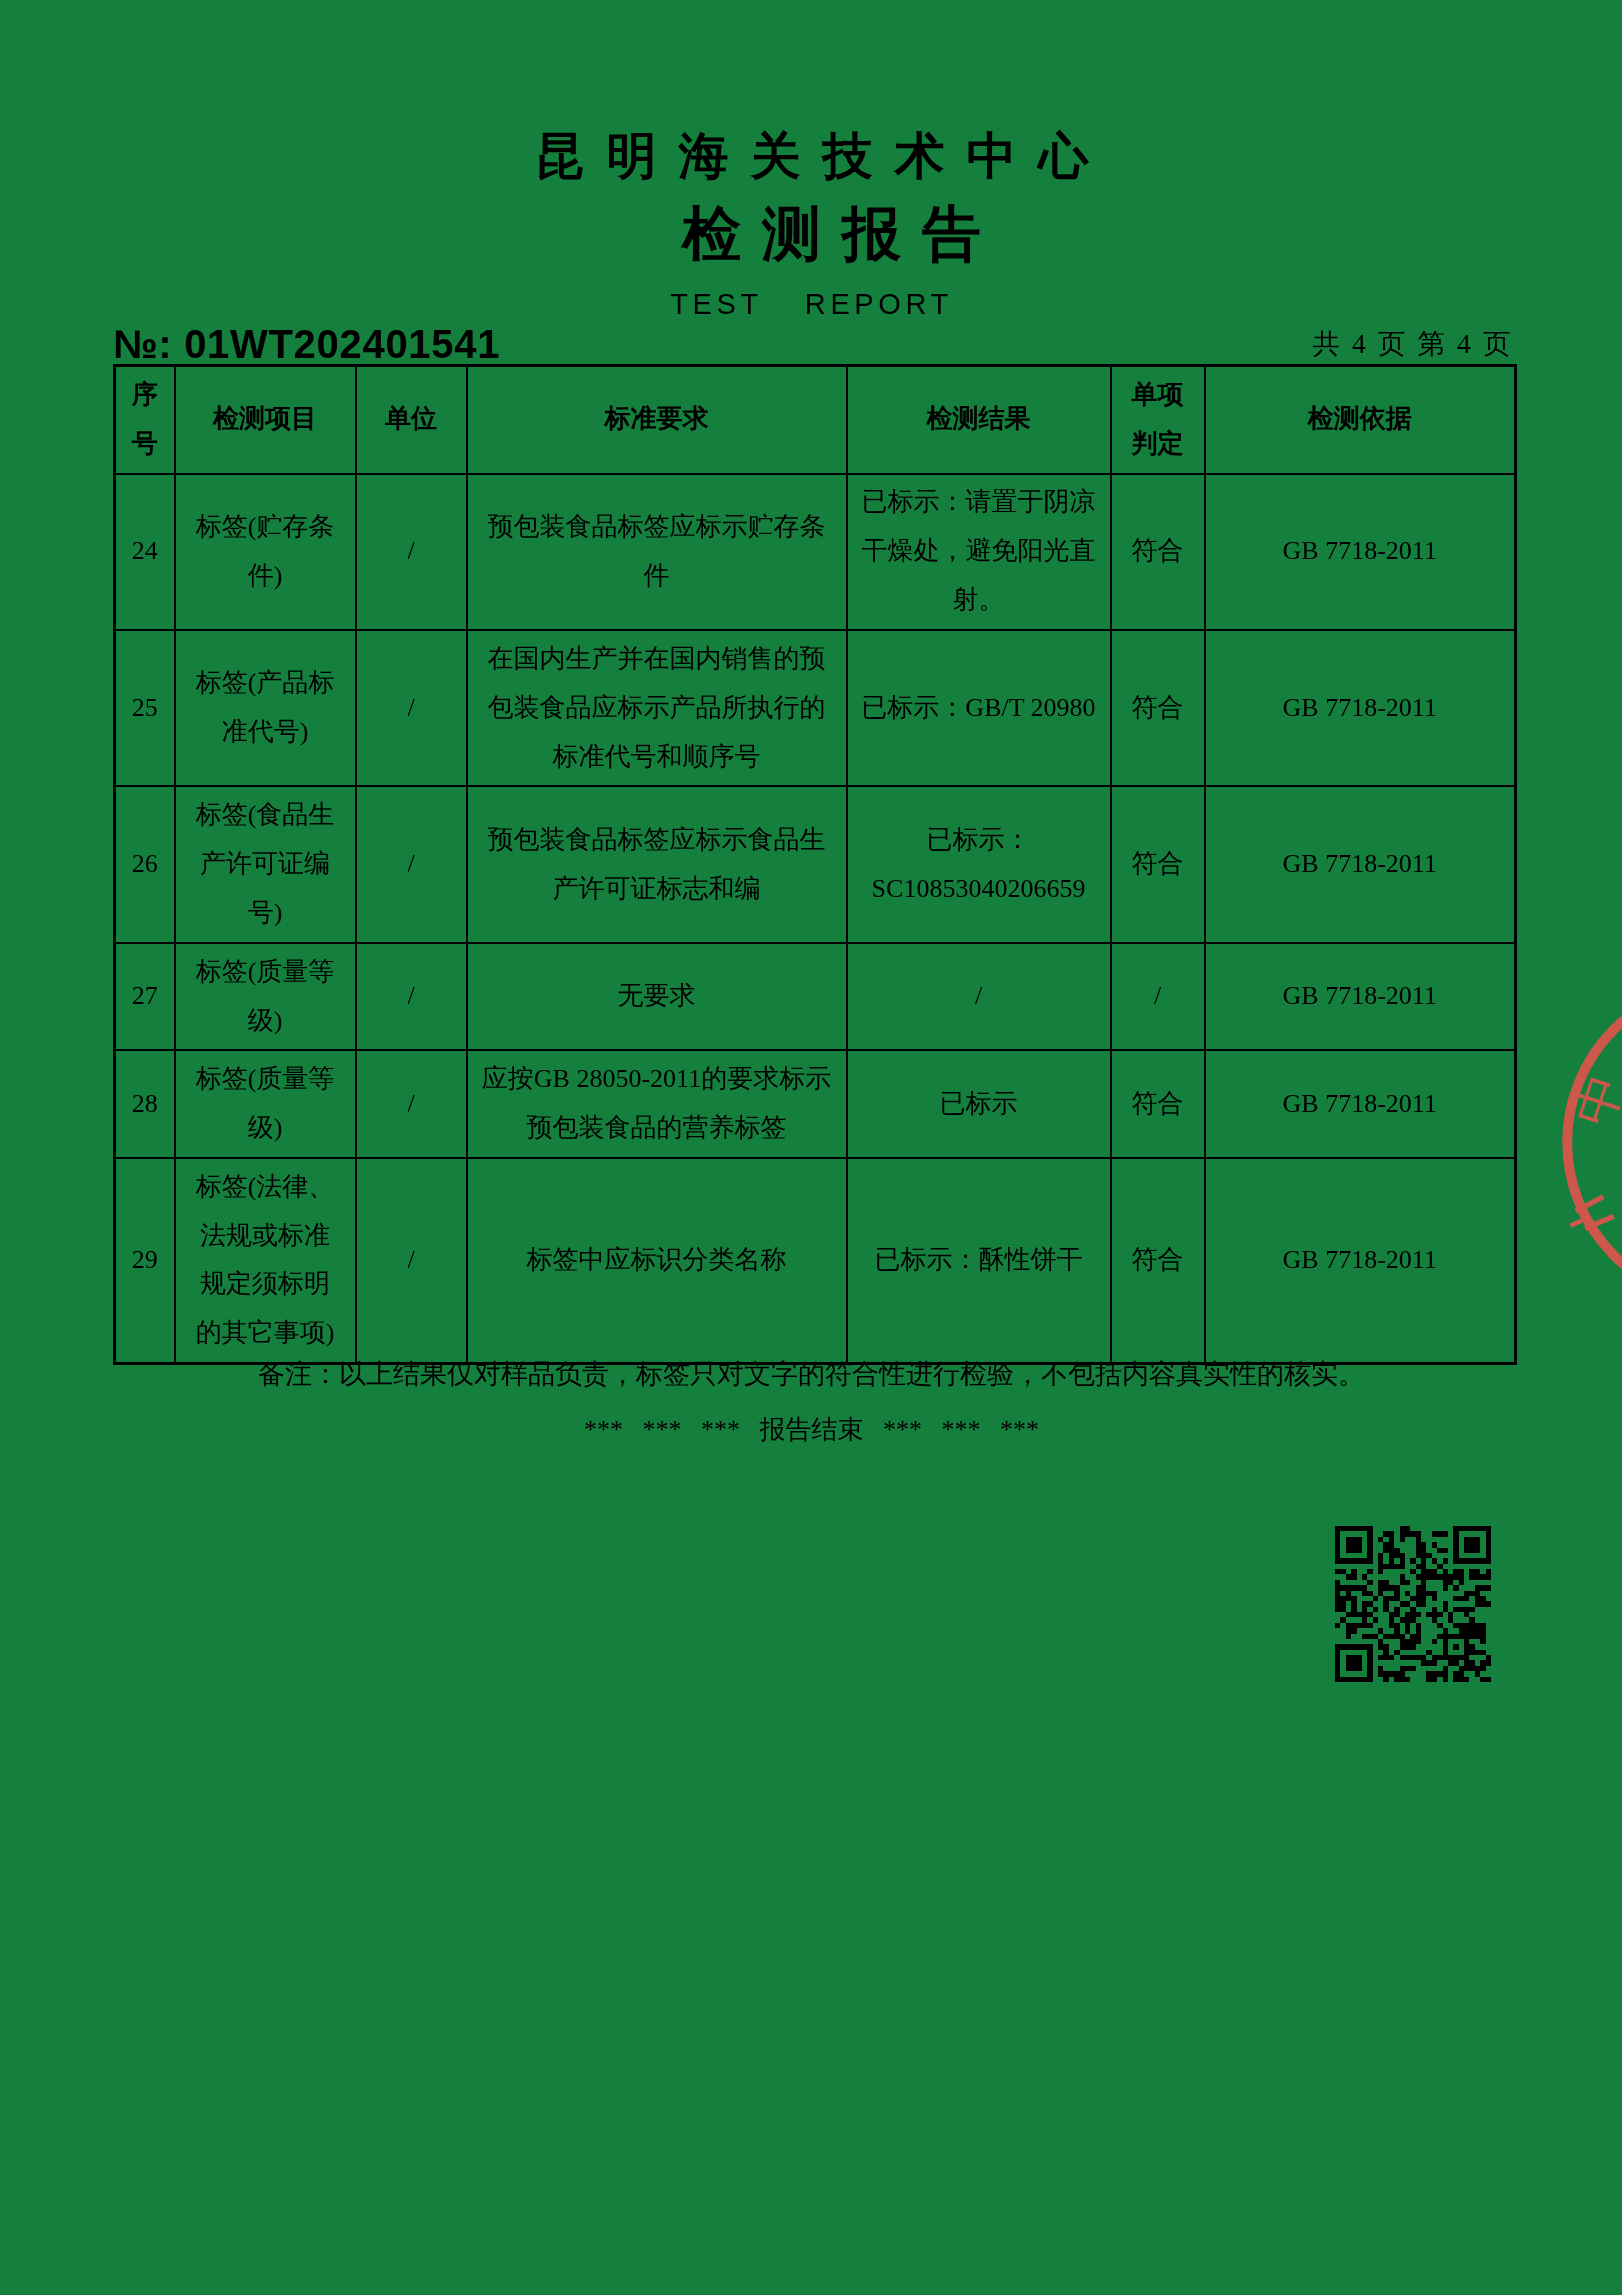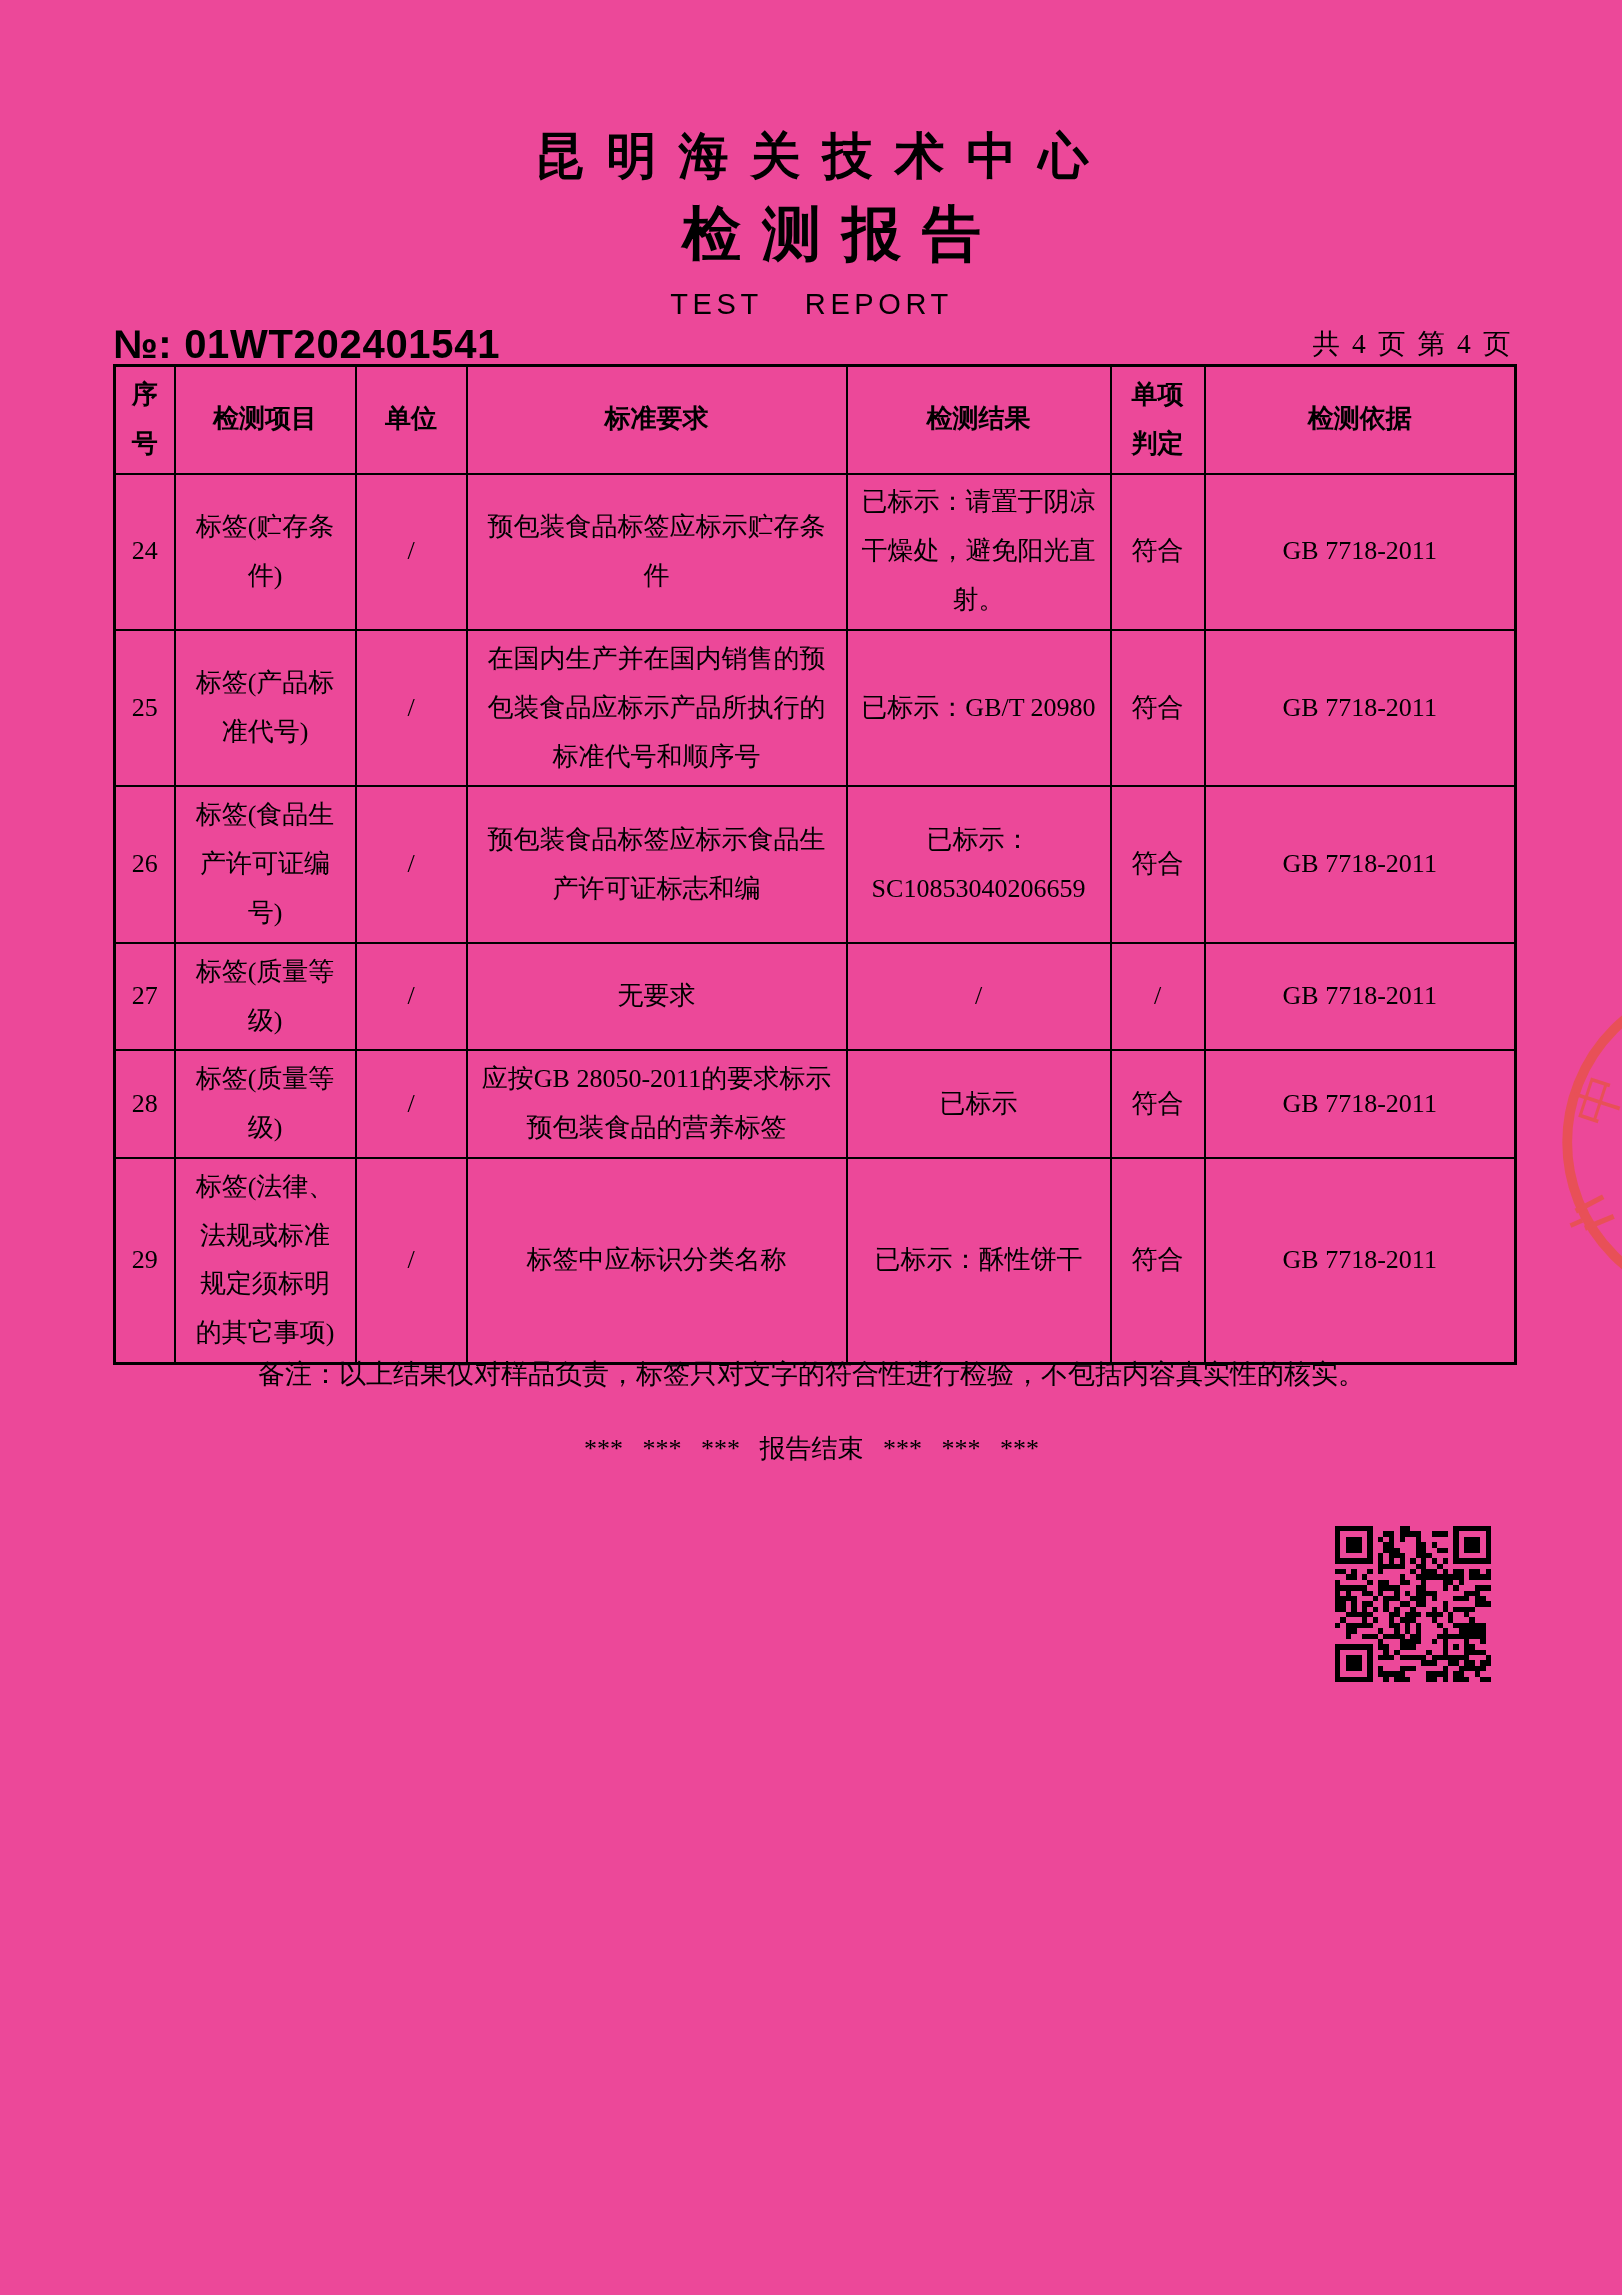--- a/index.html
+++ b/index.html
@@ -1,19 +1,19 @@
 <!DOCTYPE html>
 <html style="font-size:10.5px"><head>
 <meta charset="utf-8">
 <style>
   * { margin:0; padding:0; box-sizing:border-box; }
   body { background:#888; font-family:"Liberation Serif", serif; }
   .page {
     position:relative; width:1623px; height:2295px;
-    background:#ec4899; color:#000; overflow:hidden;
+    background:#15803d; color:#000; overflow:hidden;
     margin:0 auto;
   }
   .title-cn {
     position:absolute; top:123px; left:0; width:100%;
     text-align:center; font-size:50px; font-weight:bold;
     letter-spacing:22px; text-indent:22px;
     font-family:"Liberation Serif", serif;
   }
   .title-sub {
     position:absolute; top:195px; left:0; width:100%;
@@ -52,21 +52,21 @@
   .report-table tbody tr:nth-child(3) { height:154px; }
   .report-table tbody tr:nth-child(4) { height:101px; }
   .report-table tbody tr:nth-child(5) { height:99px;padding-left:7px; }
   .report-table tbody tr:nth-child(6) { height:186px; }
   .note-line {
     position:absolute; top:1356px; left:0; width:100%;
     text-align:center; font-size:27px;
   }
   .end-line {
     position:absolute; top:1412px; left:0; width:100%;
-    text-align:center; font-size:26px; white-space:pre;margin-top:19px;
+    text-align:center; font-size:26px; white-space:pre;
   }
   .qr-box {
     position:absolute; left:1335px; top:1526px;
     width:156px; height:156px;
   }
   .stamp-box {
     position:absolute; left:1556px; top:1008px;
     width:67px; height:272px; overflow:hidden;
     pointer-events:none;
   }

